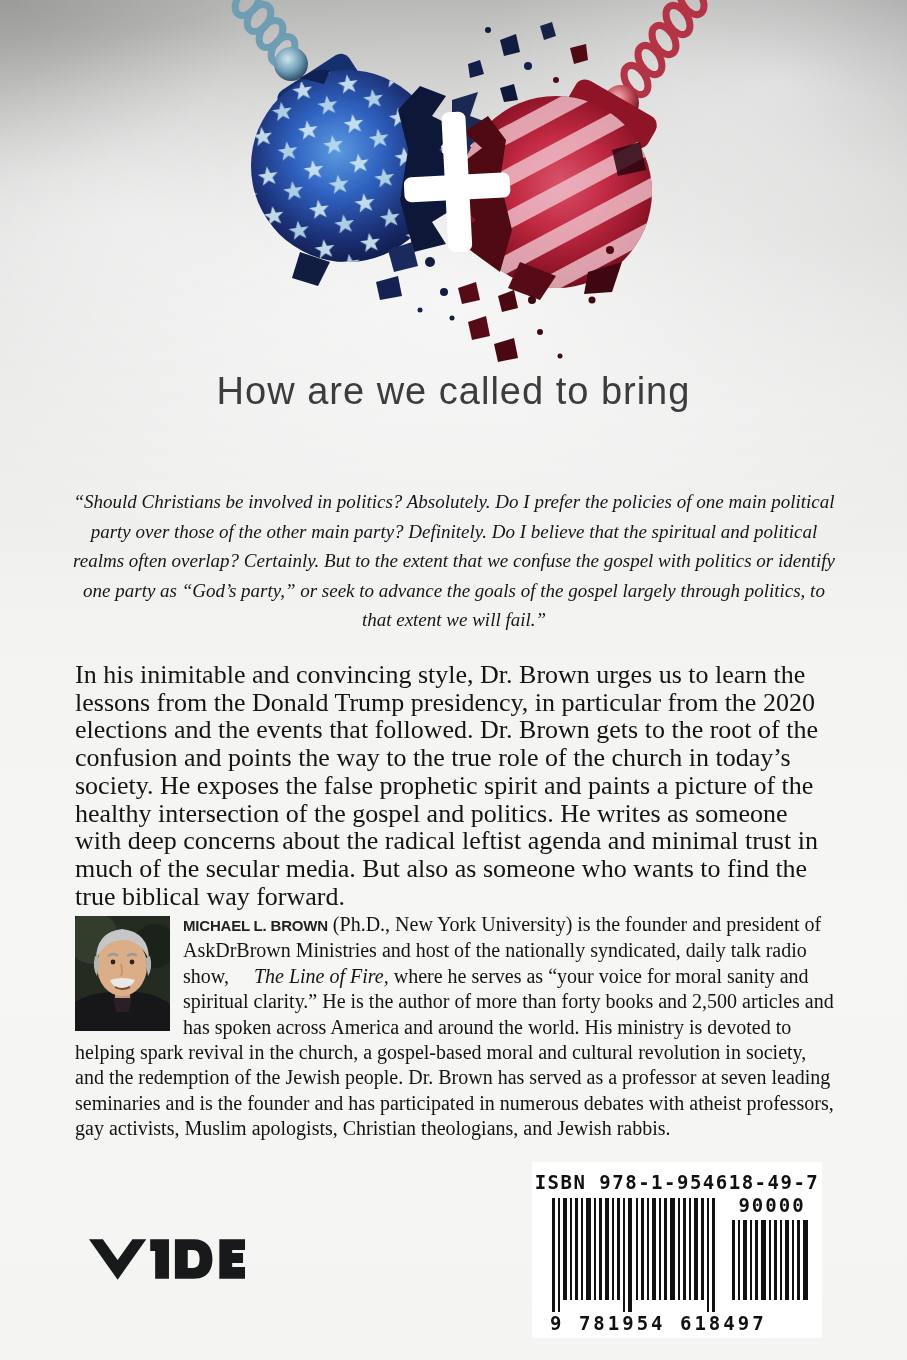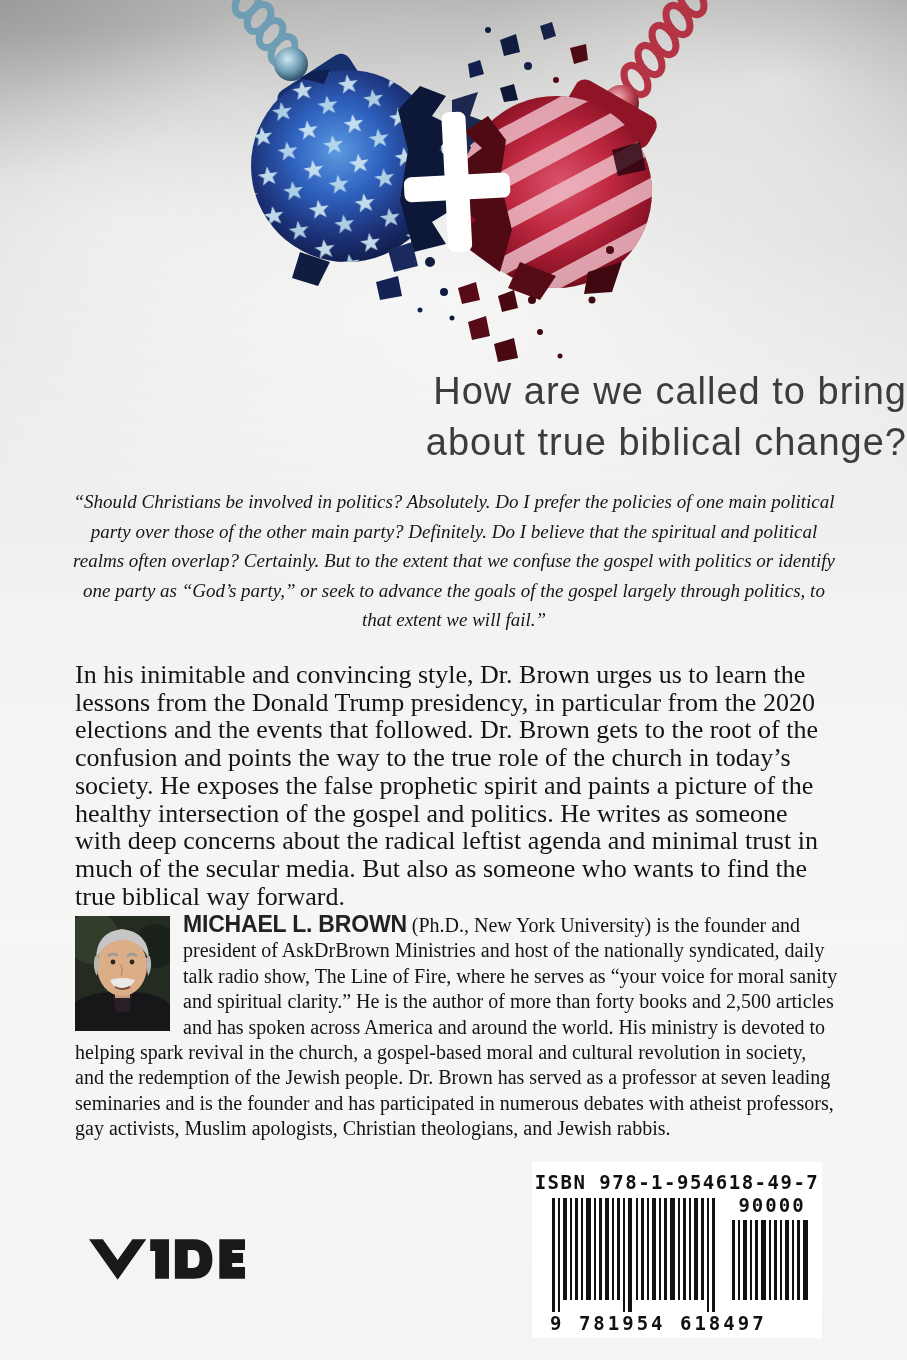--- a/index.html
+++ b/index.html
@@ -9,39 +9,39 @@
     background:
       radial-gradient(ellipse 520px 260px at 86% 6%, rgba(255,255,255,.50), rgba(255,255,255,0) 62%),
       radial-gradient(ellipse 640px 320px at 14% 16%, rgba(255,255,255,.38), rgba(255,255,255,0) 60%),
       radial-gradient(ellipse 900px 460px at 50% 22%, rgba(255,255,255,.72), rgba(255,255,255,0) 68%),
       radial-gradient(ellipse 420px 300px at 0% 0%, rgba(110,110,110,.38), rgba(110,110,110,0) 60%),
       radial-gradient(ellipse 420px 300px at 100% 0%, rgba(110,110,110,.30), rgba(110,110,110,0) 60%),
       linear-gradient(180deg,#b6b6b5 0%,#c8c8c7 7%,#dadad9 17%,#eaeae9 30%,#f3f3f2 46%,#f6f6f5 68%,#f4f4f3 100%);
   }
   .hero{position:absolute;left:0;top:0;width:907px;height:372px;}
   .headline{
-    position:absolute;left:0;top:366px;width:907px;text-align:right;
+    position:absolute;left:0;top:366px;width:907px;text-align:center;
     font-family:"Liberation Sans",sans-serif;font-weight:400;
     font-size:38px;line-height:51px;letter-spacing:1px;color:#3c3c3c;
   }
   .quote{
     position:absolute;left:70px;top:487px;width:768px;text-align:center;
     font-style:italic;font-size:19px;line-height:29.5px;color:#161616;
   }
   .body-text{
     position:absolute;left:75px;top:661px;width:760px;text-align:left;
     font-size:26px;line-height:27.7px;color:#141414;
   }
   .bio{
     position:absolute;left:75px;top:912px;width:764px;
     font-size:20px;line-height:25.4px;color:#141414;text-align:left;
   }
   .bio .photo{float:left;width:95px;height:115px;margin:4px 13px 4px 0;display:block;}
-  .bio .name{font-family:"Liberation Sans",sans-serif;font-weight:700;font-size:23px;letter-spacing:-0.2px;color:#222;}
-  .bio .show-title{}
+  .bio .name{font-family:"Liberation Sans",sans-serif;font-weight:700;font-size:15px;letter-spacing:-0.2px;color:#222;}
+  .bio .show-title{font-style:italic;margin-left:20px;}
   .logo{position:absolute;left:88px;top:1234px;width:158px;height:48px;}
   .barcode-box{position:absolute;left:532px;top:1162px;width:290px;height:176px;background:#ffffff;}
   .barcode-box svg{display:block;}
   .mono{font-family:"DejaVu Sans Mono","Liberation Mono",monospace;font-weight:700;}
 </style>
 </head>
 <body>
 
 <div class="page">
 
@@ -152,21 +152,20 @@
     </g>
 
     <g transform="rotate(-3 456 185)">
       <rect x="445" y="112" width="24" height="140" rx="7" fill="#ffffff"></rect>
       <rect x="404" y="175" width="106" height="25" rx="7" fill="#ffffff"></rect>
     </g>
   </svg>
 
   <div class="headline">
     <div>How are we called to bring</div>
-    <div>about true biblical change?</div>
   </div>
 
   <div class="quote">“Should Christians be involved in politics? Absolutely. Do I prefer the policies of one main political party over those of the other main party? Definitely. Do I believe that the spiritual and political realms often overlap? Certainly. But to the extent that we confuse the gospel with politics or identify one party as “God’s party,” or seek to advance the goals of the gospel largely through politics, to that extent we will fail.”</div>
 
   <div class="body-text">In his inimitable and convincing style, Dr. Brown urges us to learn the lessons from the Donald Trump presidency, in particular from the 2020 elections and the events that followed. Dr. Brown gets to the root of the confusion and points the way to the true role of the church in today’s society. He exposes the false prophetic spirit and paints a picture of the healthy intersection of the gospel and politics. He writes as someone with deep concerns about the radical leftist agenda and minimal trust in much of the secular media. But also as someone who wants to find the true biblical way forward.</div>
 
   <div class="bio">
     <svg class="photo" viewBox="0 0 95 115" xmlns="http://www.w3.org/2000/svg">
       <rect width="95" height="115" fill="#242c22"></rect>
       <circle cx="18" cy="22" r="26" fill="#36422e" opacity=".8"></circle>

